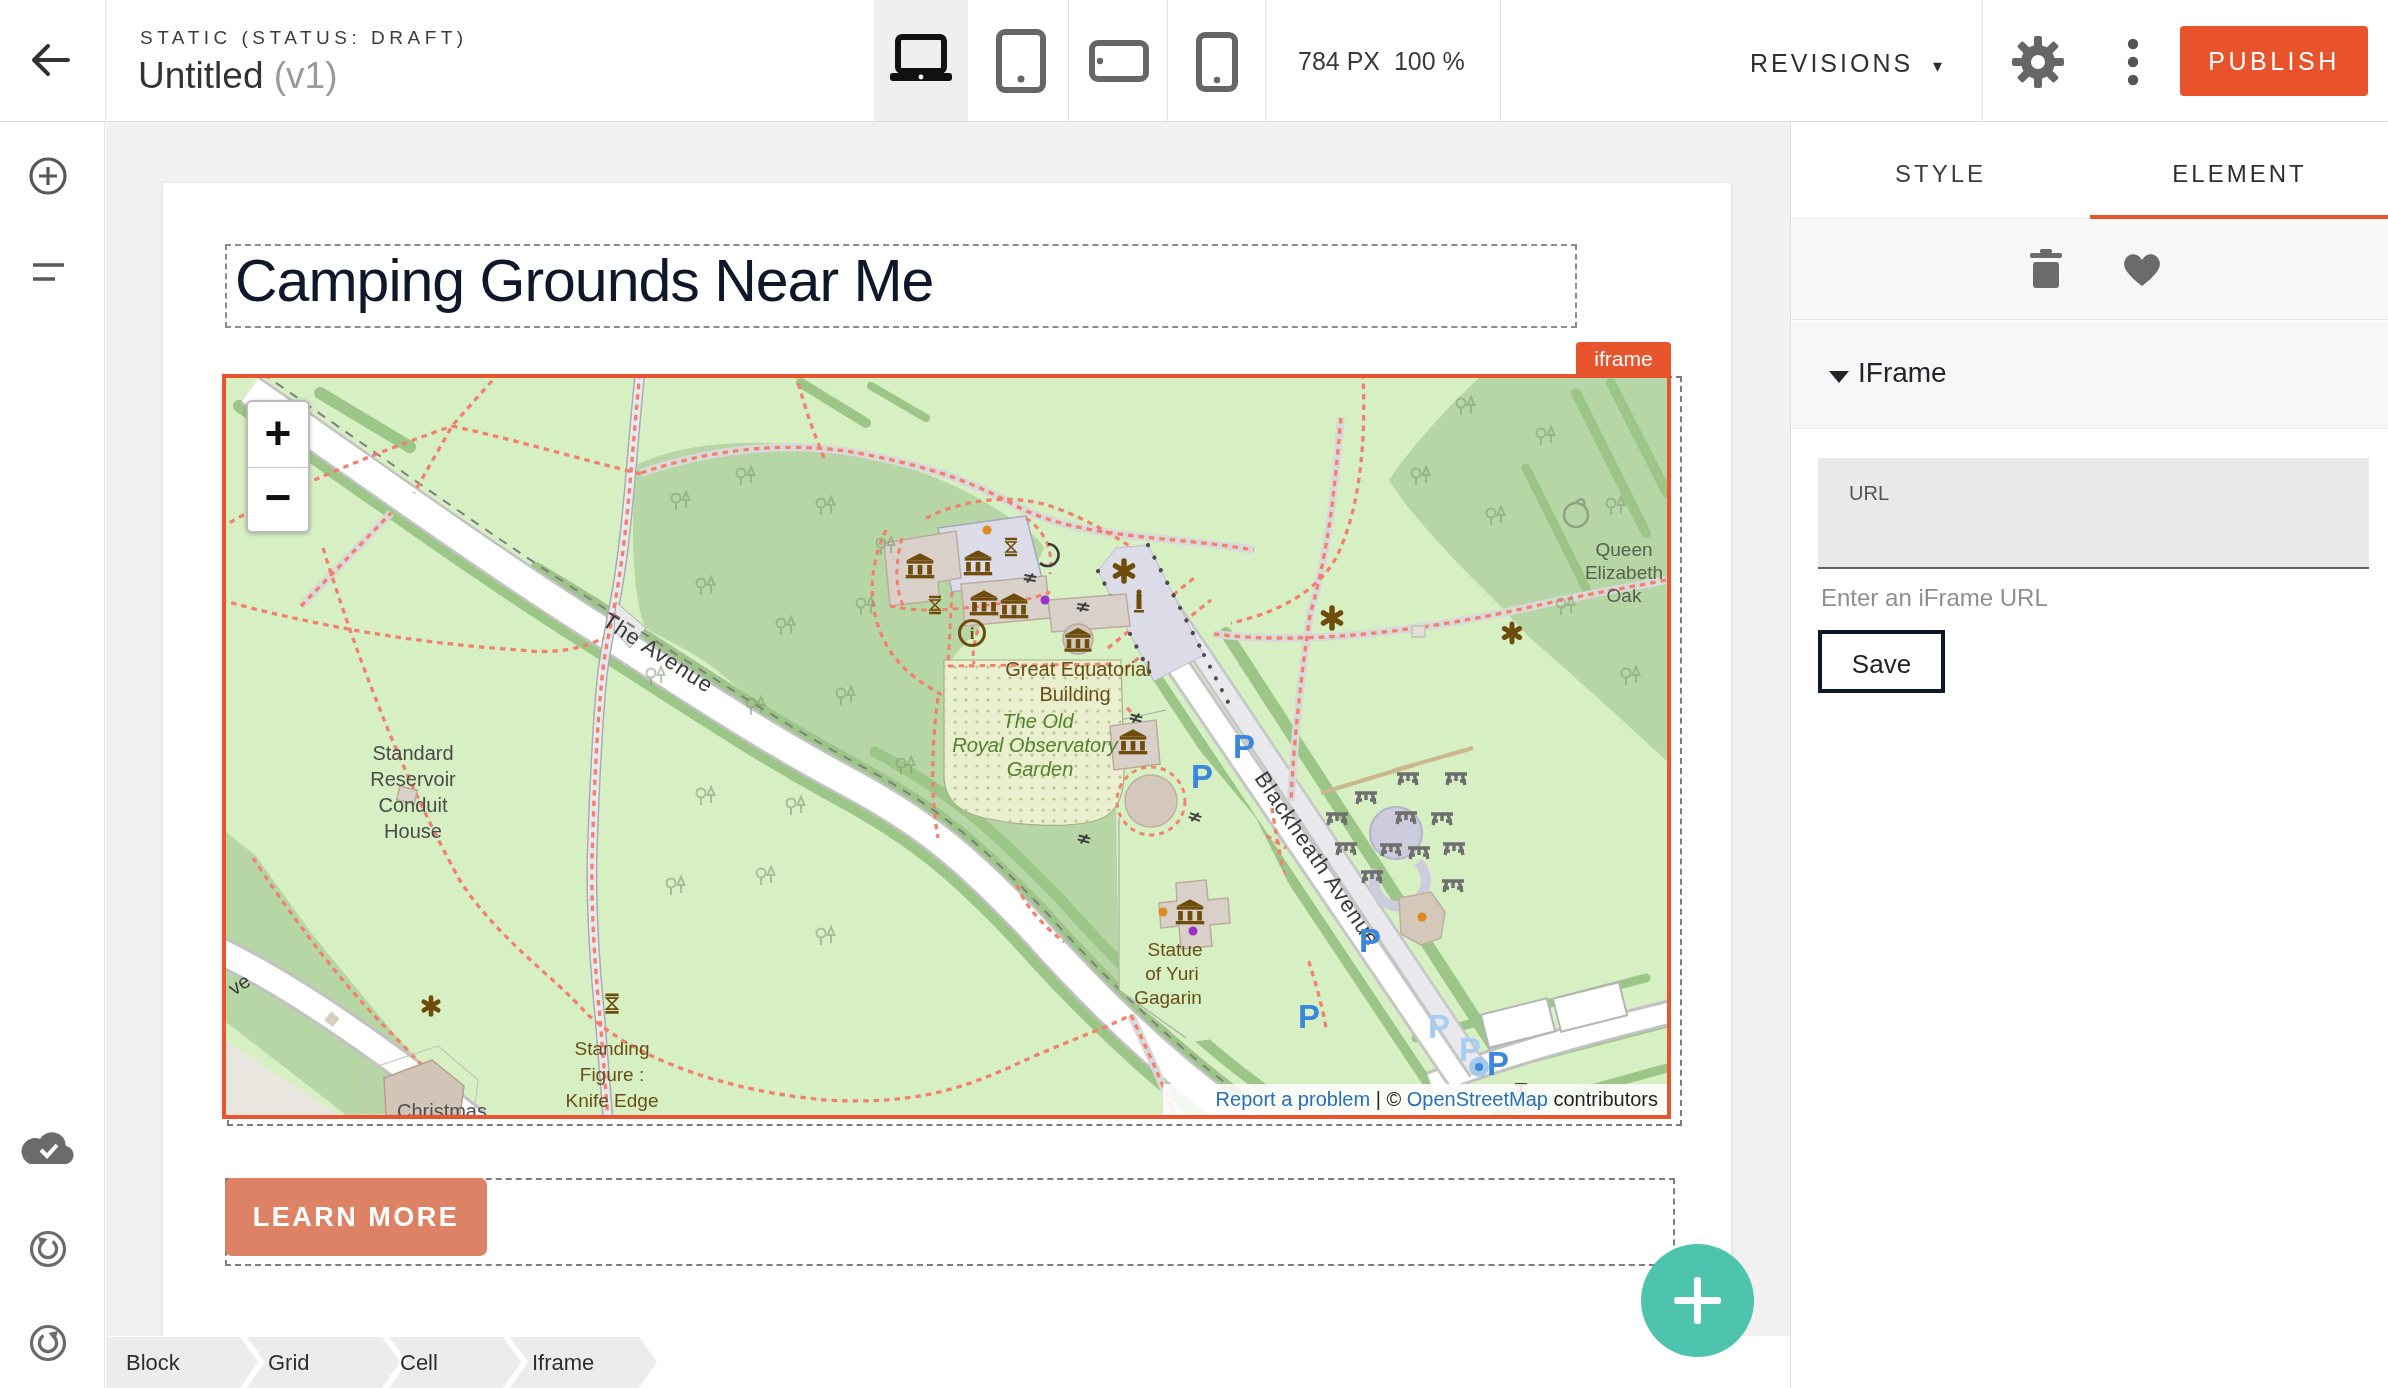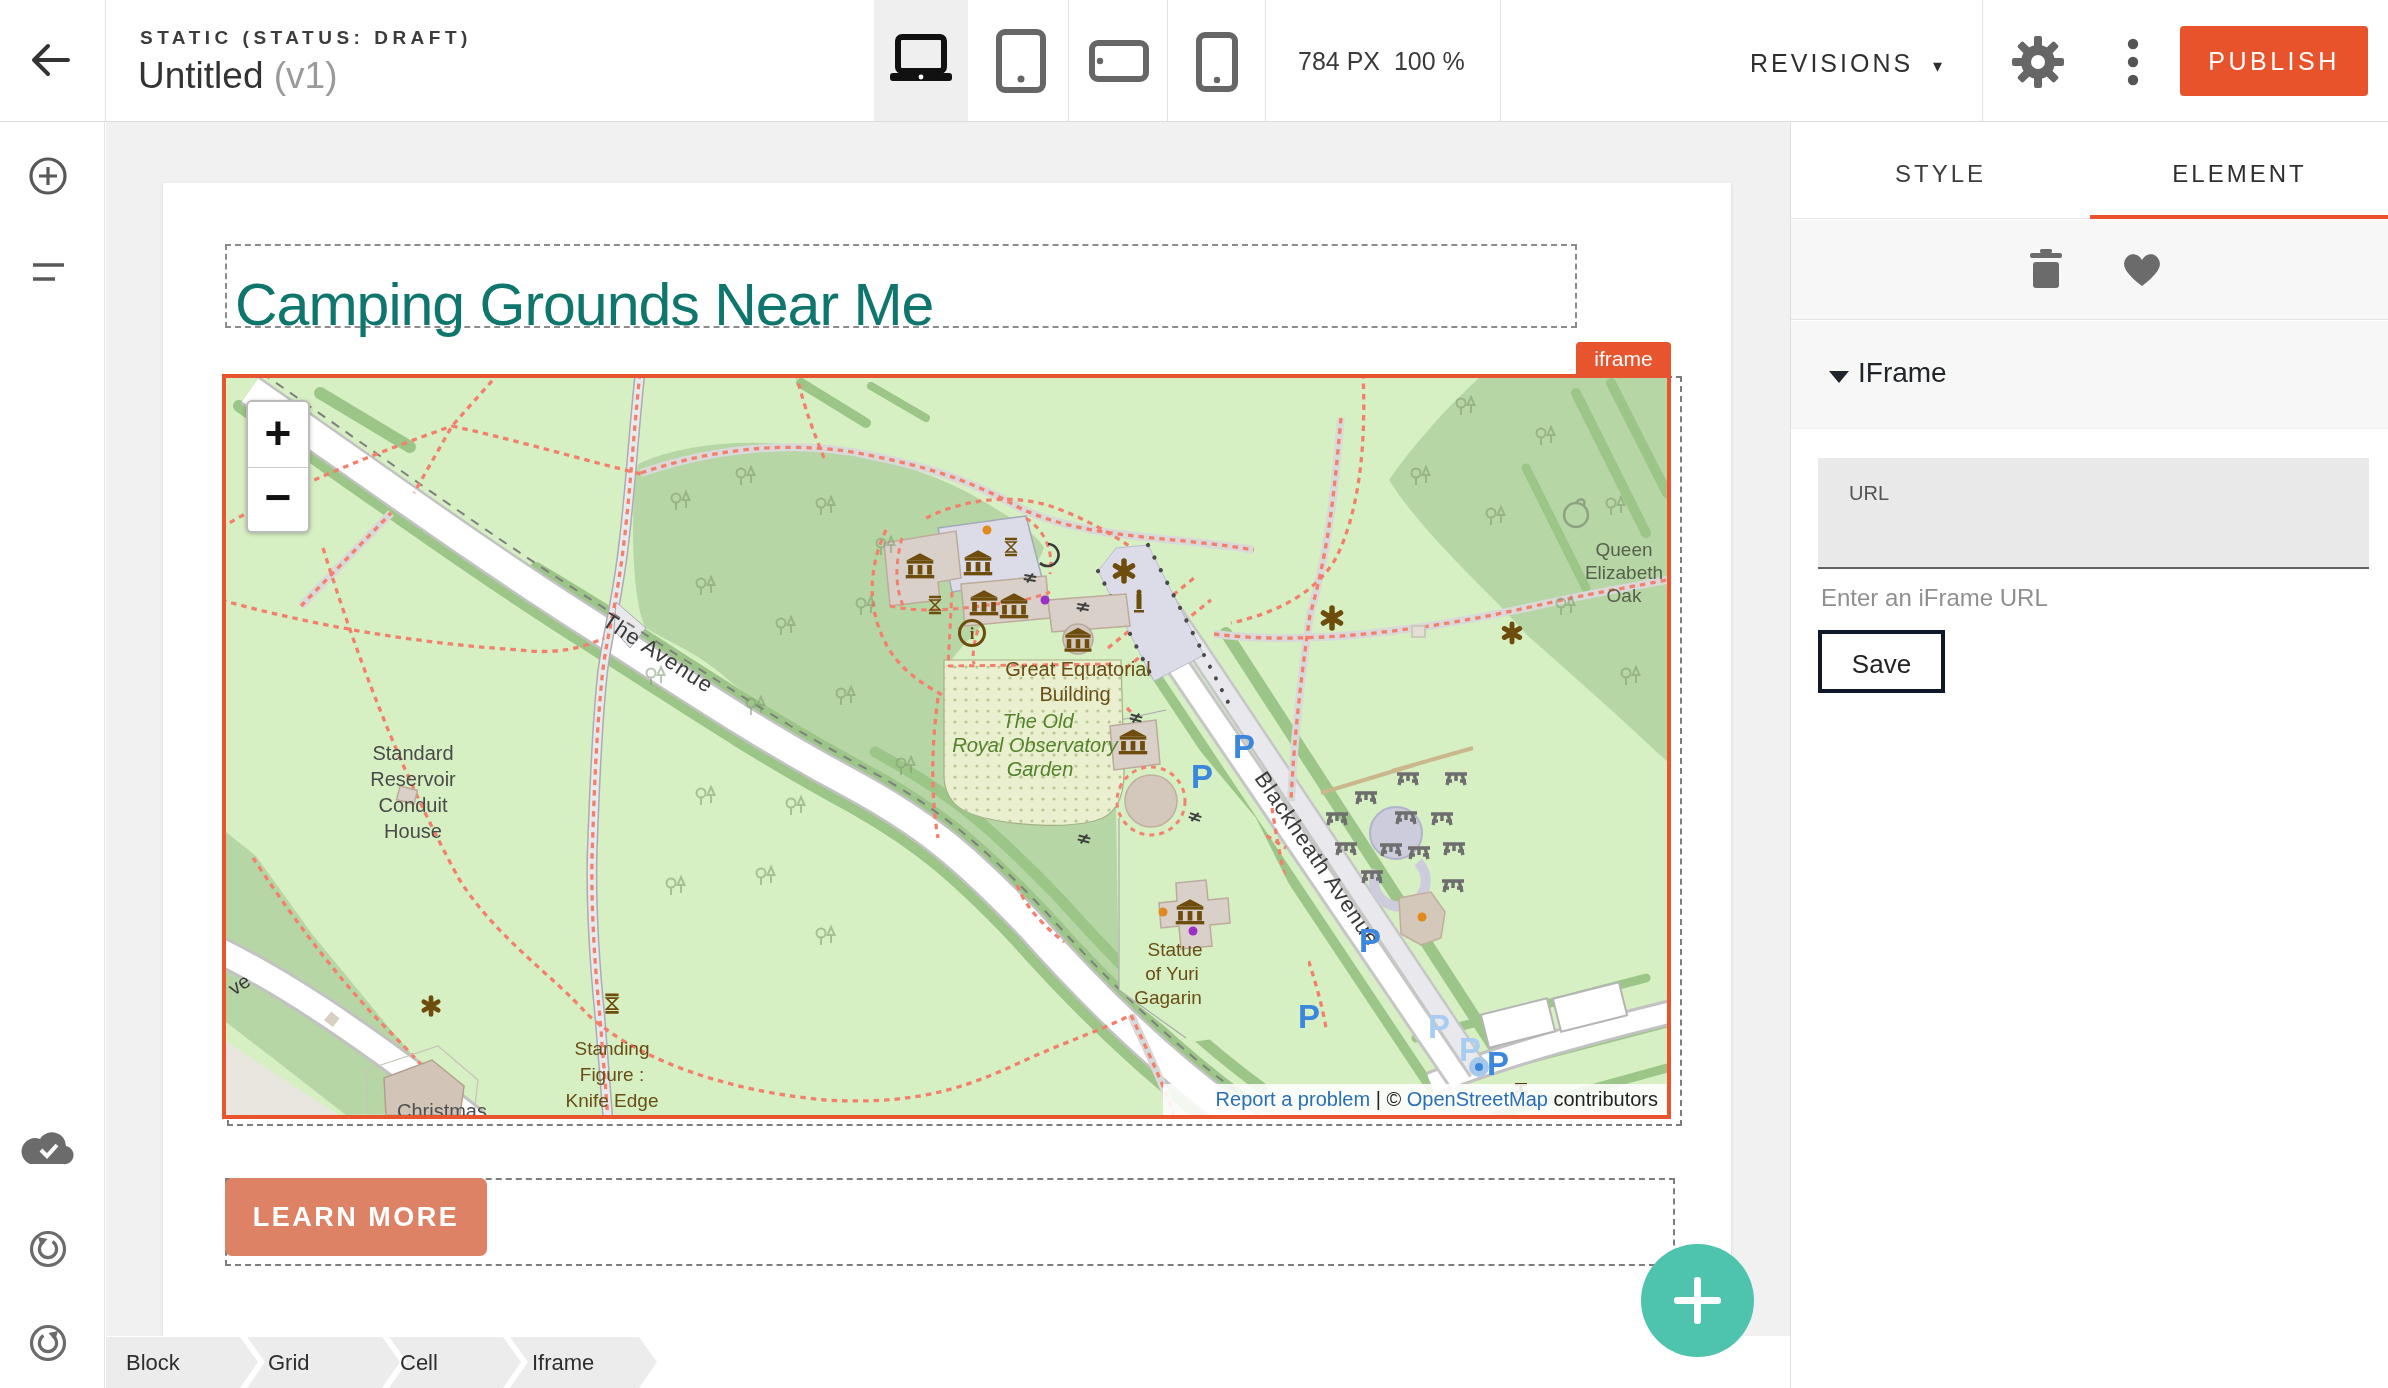--- a/index.html
+++ b/index.html
@@ -4,37 +4,37 @@
 <style>
   * { margin:0; padding:0; box-sizing:border-box; }
   html,body { width:2388px; height:1388px; font-family:"Liberation Sans",sans-serif; background:#fff; overflow:hidden; }
   .abs { position:absolute; }
   body { position:relative; }
 
   
   #topbar { position:absolute; left:0; top:0; width:2388px; height:122px; background:#fff; border-bottom:1px solid #dcdcdc; z-index:30; }
   #topbar .vdiv { position:absolute; top:0; width:1px; height:121px; background:#e2e2e2; }
   #backarrow { position:absolute; left:28px; top:40px; }
-  #doclabel { position:absolute; left:140px; top:27px; font-size:19px; letter-spacing:4.5px; color:#3c3c3c; font-weight:700; }
+  #doclabel { position:absolute; left:140px; top:27px; font-size:19px; letter-spacing:4.5px; color:#3c3c3c; font-weight:400; }
   #doctitle { position:absolute; left:138px; top:55px; font-size:37px; color:#333; }
   #doctitle .v { color:#9a9a9a; }
   .devsel { position:absolute; left:874px; top:0; width:94px; height:121px; background:#efefef; }
   #pxlabel { position:absolute; left:1298px; top:47px; font-size:25px; color:#3a3a3a; }
   #revisions { position:absolute; left:1750px; top:49px; font-size:25px; letter-spacing:3px; color:#2f2f2f; }
   #publish { position:absolute; left:2180px; top:26px; width:188px; height:70px; background:#e8532c; border-radius:4px; color:#fff; font-size:25px; letter-spacing:3.5px; text-align:center; line-height:70px; }
 
   
   #leftrail { position:absolute; left:0; top:122px; width:105px; height:1266px; background:#fff; border-right:1px solid #e4e4e4; z-index:20; }
 
   
   #canvas { position:absolute; left:106px; top:122px; width:1684px; height:1266px; background:#f1f1f1; z-index:1; overflow:hidden; }
   #page { position:absolute; left:57px; top:61px; width:1568px; height:1153px; background:#fff; box-shadow:0 1px 4px rgba(0,0,0,0.10); }
   
   #headingbox { position:absolute; left:119px; top:122px; width:1352px; height:84px; border:2px dashed #8c8c8c; }
-  #headingbox .txt { position:absolute; left:8px; top:1px; font-size:59px; color:#0f766e; letter-spacing:-1px; font-weight:400;margin-top:24px; }
+  #headingbox .txt { position:absolute; left:8px; top:1px; font-size:59px; color:#0f172a; letter-spacing:-1px; font-weight:400; }
   #cellbox { position:absolute; left:121px; top:254px; width:1455px; height:750px; border:2px dashed #7d7d7d; }
   #iframesel { position:absolute; left:116px; top:252px; width:1449px; height:745px; border:4px solid #e8542e; background:#d6efc3; }
   #iframetab { position:absolute; left:1470px; top:220px; width:95px; height:34px; background:#e8542e; border-radius:4px 4px 0 0; color:#fff; font-size:21px; text-align:center; line-height:33px; }
   #learnbox { position:absolute; left:119px; top:1056px; width:1450px; height:88px; border:2px dashed #7d7d7d; }
   #learnbtn { position:absolute; left:119px; top:1056px; width:262px; height:78px; background:#de8266; border-radius:7px; color:#fff; font-weight:700; font-size:27px; letter-spacing:2.5px; text-align:center; line-height:78px; }
   #fab { position:absolute; left:1536px; top:1123px; width:113px; height:113px; border-radius:50%; background:#4ec3ad; }
   #fab .h { position:absolute; left:33px; top:53px; width:47px; height:7px; border-radius:3px; background:#fff; }
   #fab .v { position:absolute; left:53px; top:33px; width:7px; height:47px; border-radius:3px; background:#fff; }
 
   

